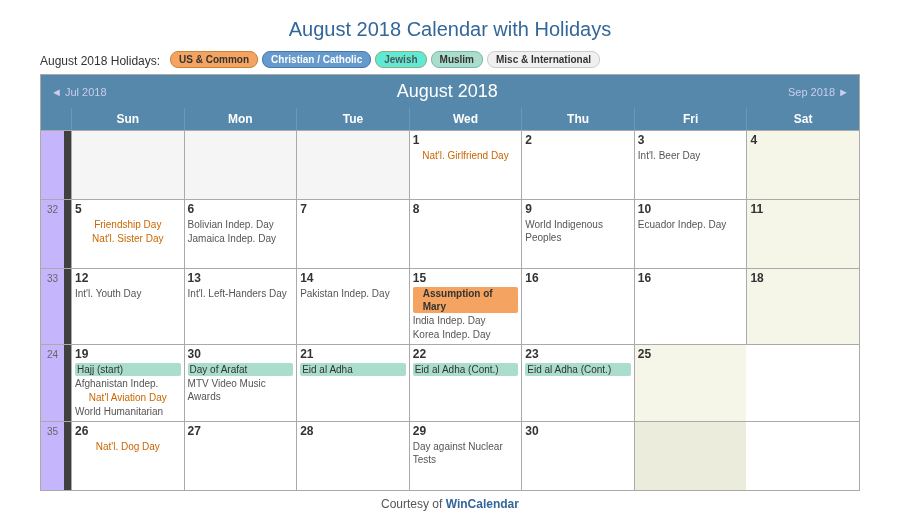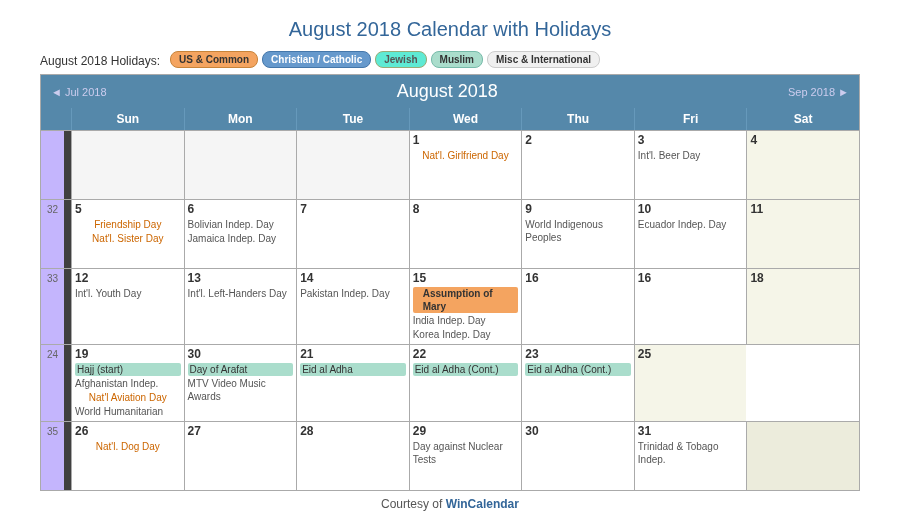--- a/index.html
+++ b/index.html
@@ -307,24 +307,20 @@
         <div class="cal-cell">
           <span class="day-num">28</span>
         </div>
         <div class="cal-cell">
           <span class="day-num">29</span>
           <span class="event intl">Day against Nuclear Tests</span>
         </div>
         <div class="cal-cell">
           <span class="day-num">30</span>
         </div>
-        <div class="cal-cell">
-          <span class="day-num">31</span>
-          <span class="event intl">Trinidad &amp; Tobago Indep.</span>
-        </div>
         <div class="cal-cell outside-month sat-col"></div>
       </div>
     </div>
 </div>
 
 <div class="footer">
   <span>Courtesy of </span><a>WinCalendar</a>
 </div>
 
 </body></html>

